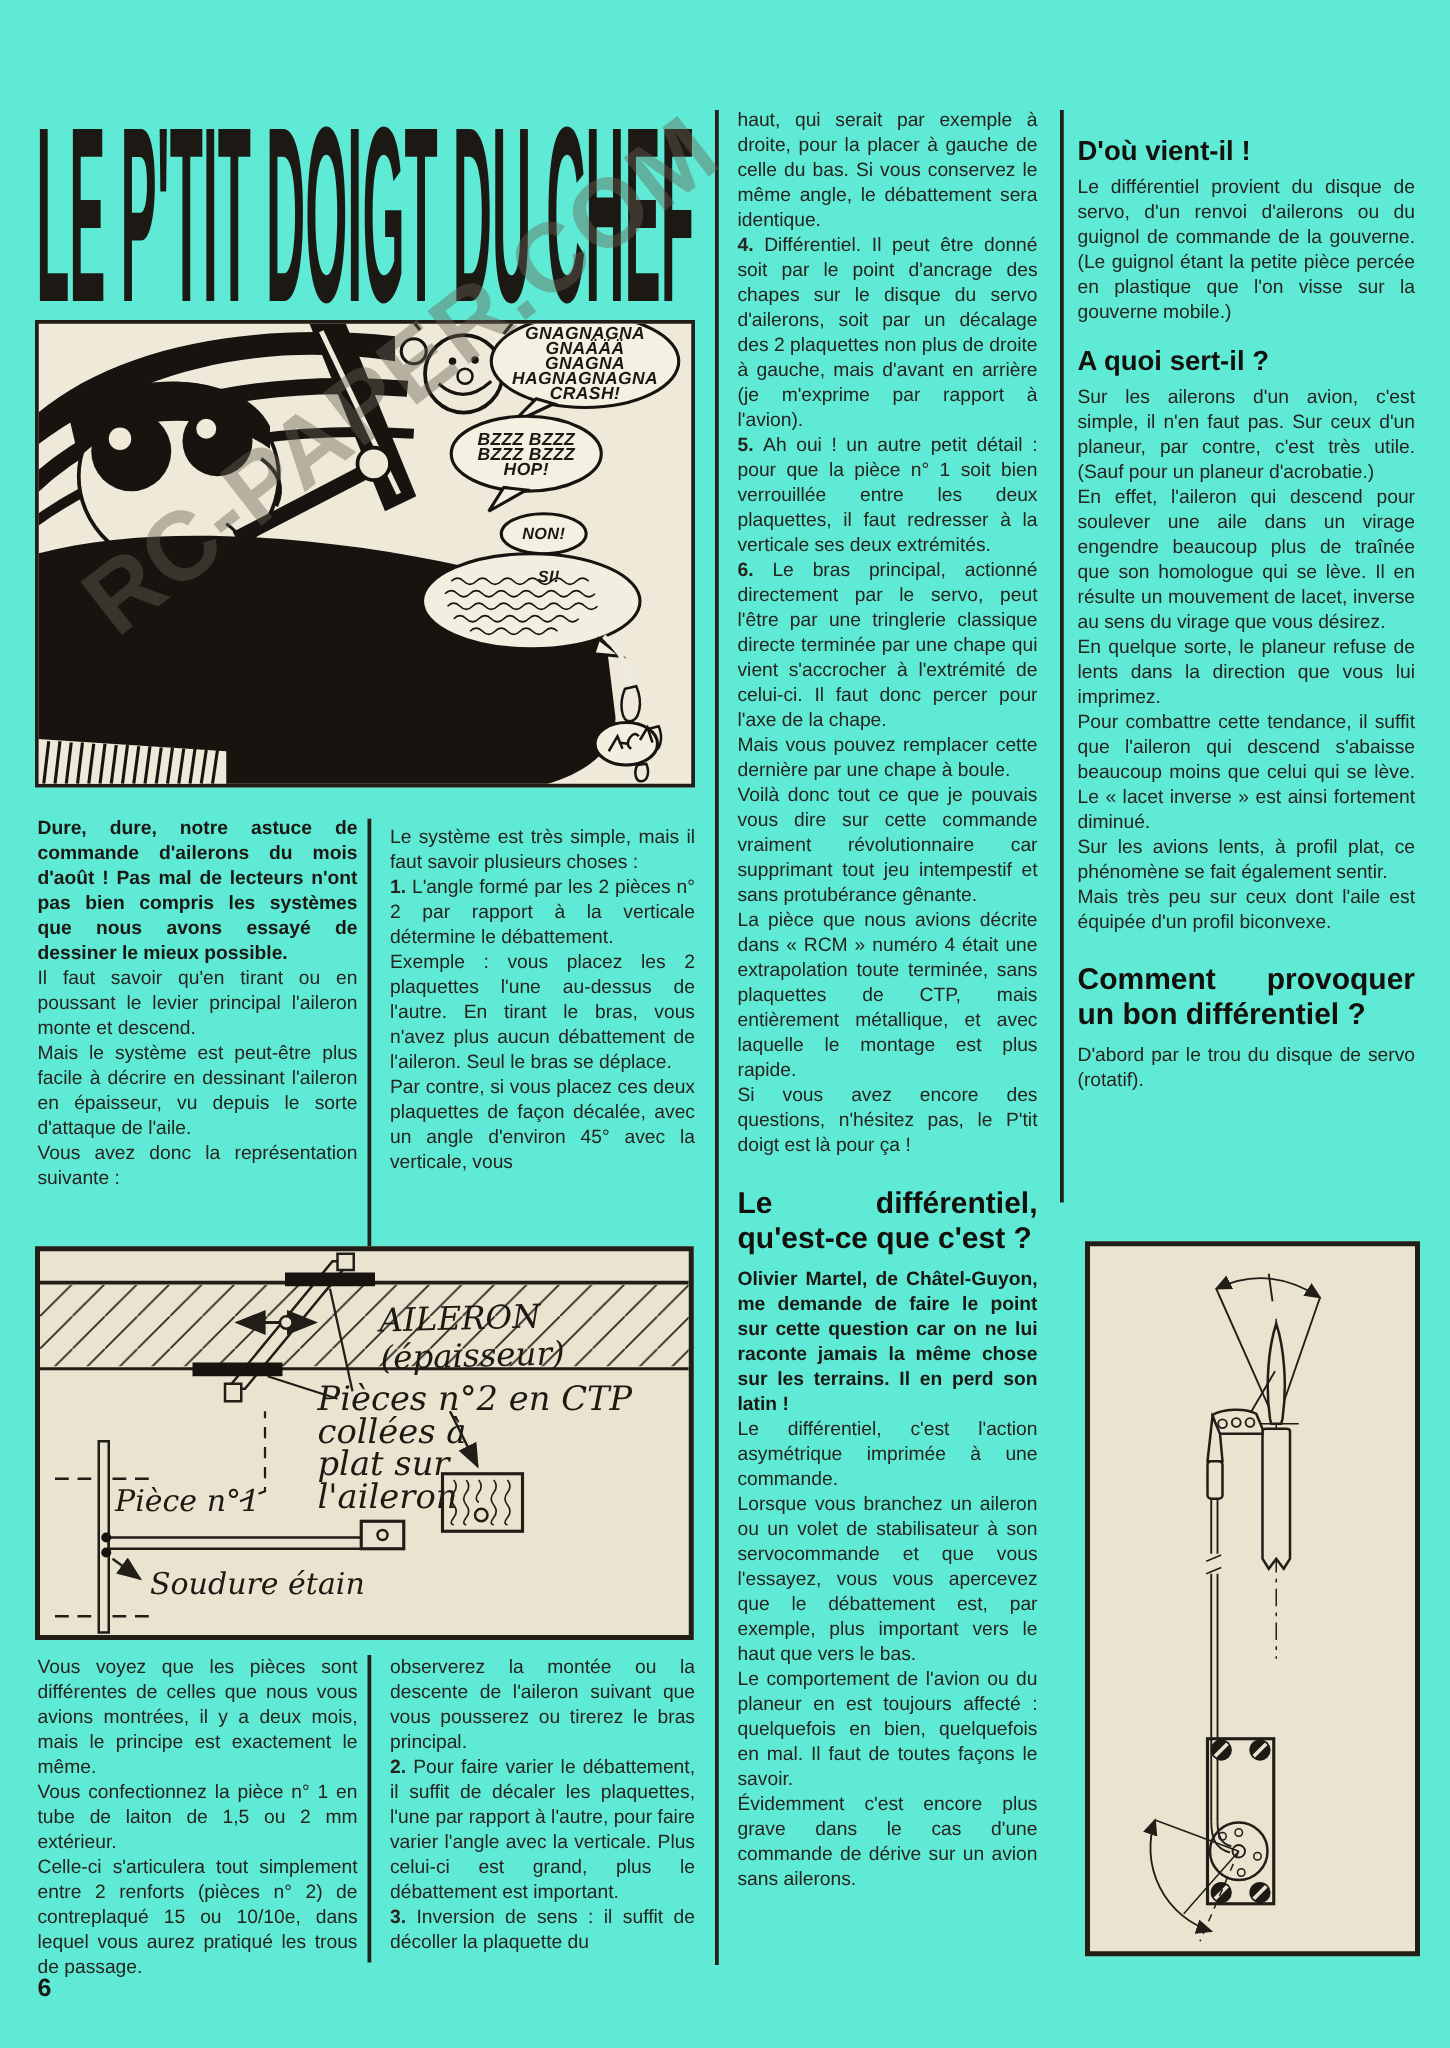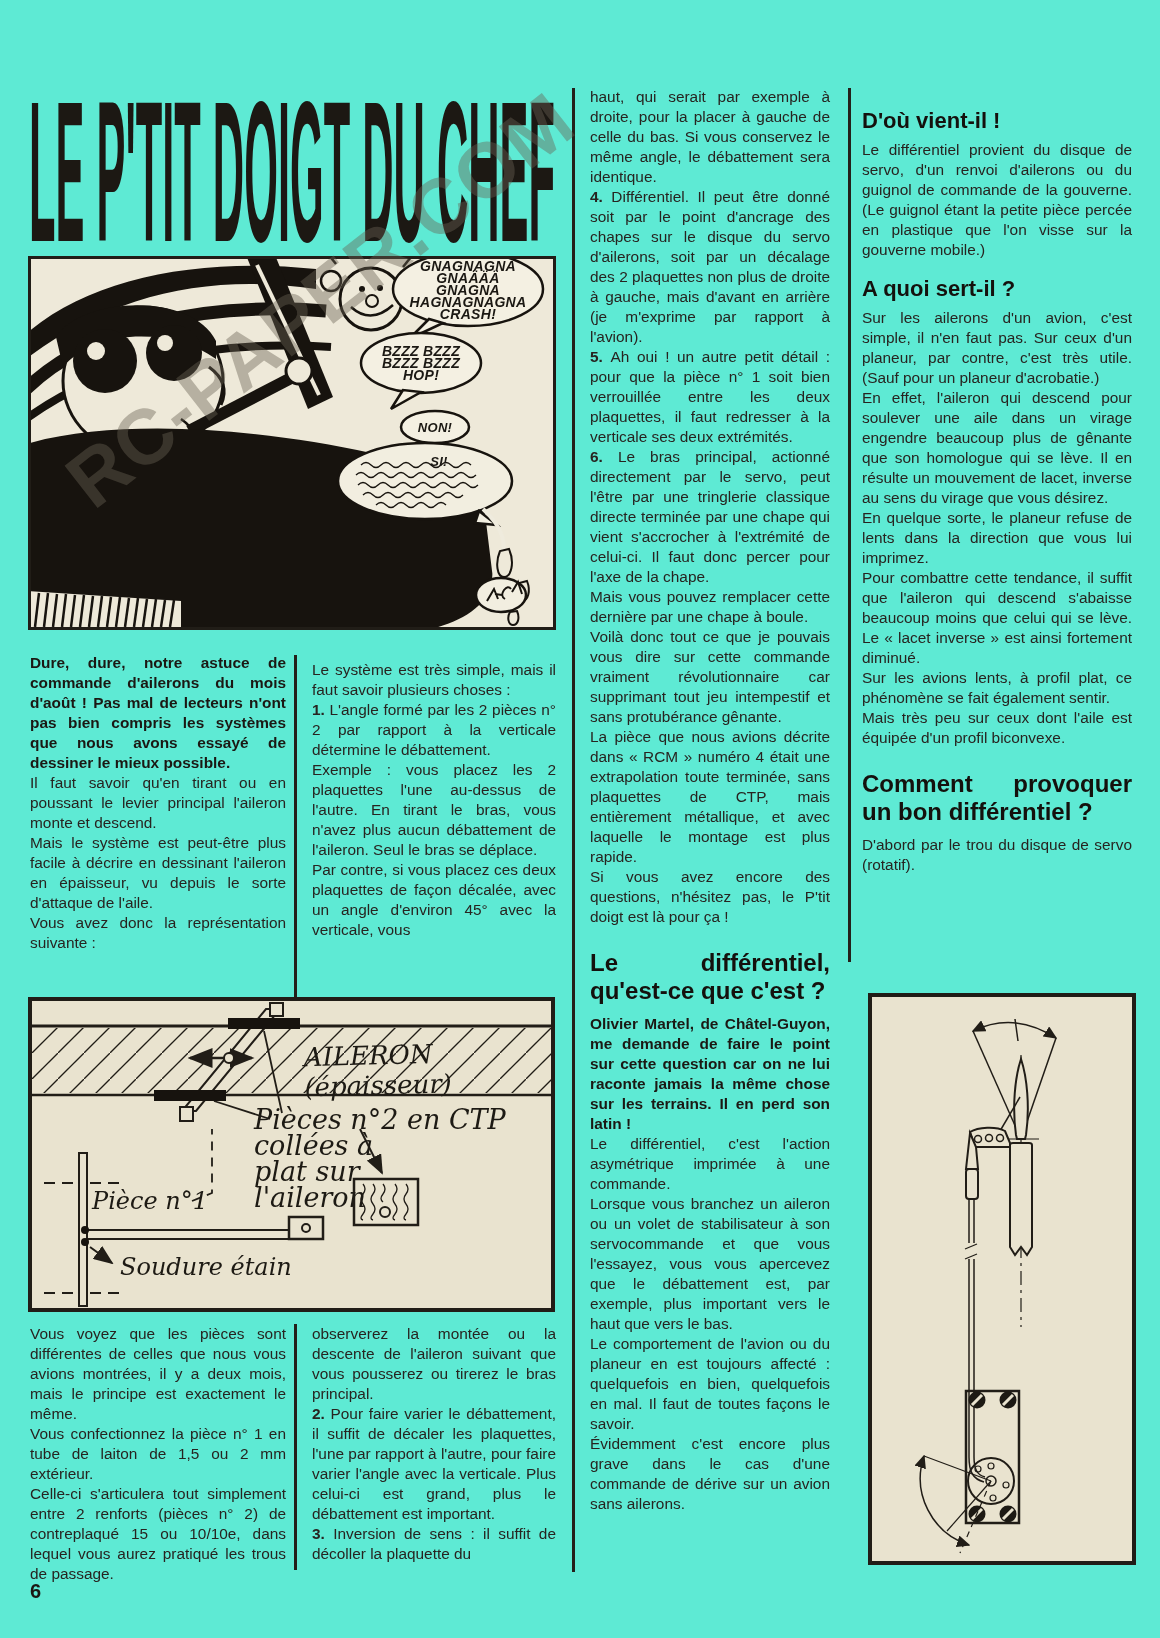--- a/index.html
+++ b/index.html
@@ -196,21 +196,21 @@
       <p class="para">Le différentiel, c'est l'action asymétrique imprimée à une commande.</p>
       <p class="para">Lorsque vous branchez un aileron ou un volet de stabilisateur à son servocommande et que vous l'essayez, vous vous apercevez que le débattement est, par exemple, plus important vers le haut que vers le bas.</p>
       <p class="para">Le comportement de l'avion ou du planeur en est toujours affecté : quelquefois en bien, quelquefois en mal. Il faut de toutes façons le savoir.</p>
       <p class="para">Évidemment c'est encore plus grave dans le cas d'une commande de dérive sur un avion sans ailerons.</p>
     </div>
   <div class="col" style="left:862px;top:90px;width:270px;">
       <div class="hsec">D'où vient-il !</div>
       <p class="para">Le différentiel provient du disque de servo, d'un renvoi d'ailerons ou du guignol de commande de la gouverne. (Le guignol étant la petite pièce percée en plastique que l'on visse sur la gouverne mobile.)</p>
       <div class="hsec">A quoi sert-il ?</div>
       <p class="para">Sur les ailerons d'un avion, c'est simple, il n'en faut pas. Sur ceux d'un planeur, par contre, c'est très utile. (Sauf pour un planeur d'acrobatie.)</p>
-      <p class="para">En effet, l'aileron qui descend pour soulever une aile dans un virage engendre beaucoup plus de gênante que son homologue qui se lève. Il en résulte un mouvement de lacet, inverse au sens du virage que vous désirez.</p>
+      <p class="para">En effet, l'aileron qui descend pour soulever une aile dans un virage engendre beaucoup plus de traînée que son homologue qui se lève. Il en résulte un mouvement de lacet, inverse au sens du virage que vous désirez.</p>
       <p class="para">En quelque sorte, le planeur refuse de lents dans la direction que vous lui imprimez.</p>
       <p class="para">Pour combattre cette tendance, il suffit que l'aileron qui descend s'abaisse beaucoup moins que celui qui se lève. Le « lacet inverse » est ainsi fortement diminué.</p>
       <p class="para">Sur les avions lents, à profil plat, ce phénomène se fait également sentir.</p>
       <p class="para">Mais très peu sur ceux dont l'aile est équipée d'un profil biconvexe.</p>
       <div class="hsec hbig">Comment provoquer un bon différentiel ?</div>
       <p class="para">D'abord par le trou du disque de servo (rotatif).</p>
     </div>
 
   <div class="diag" style="left:28px;top:997px;width:527px;height:315px;">
     <svg width="519" height="307" viewBox="0 0 519 307">

